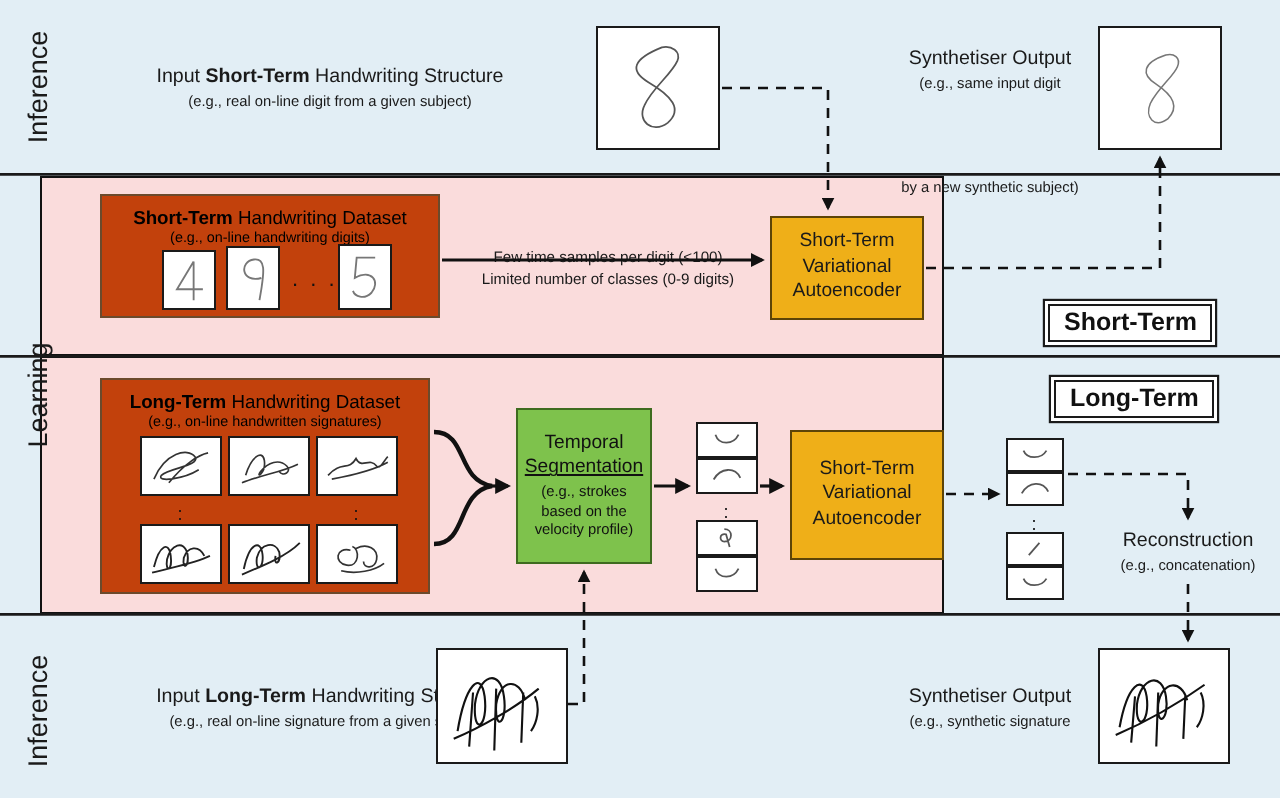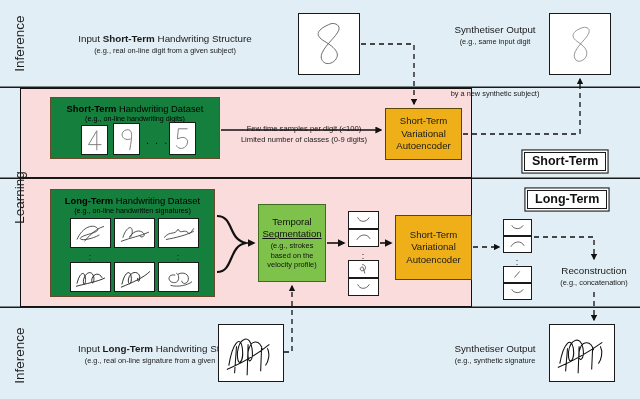--- a/index.html
+++ b/index.html
@@ -27,21 +27,21 @@
     font-size:13.5px;color:#1a1a1a;
     transform:rotate(-90deg);
     white-space:nowrap;
   }
   .vl-inf-top{top:36px;}
   .vl-learn{top:190px;}
   .vl-inf-bot{top:348px;}
 
   
   .wbox{position:absolute;background:#ffffff;border:1.6px solid #1a1a1a;box-sizing:border-box;}
-  .tanbox{position:absolute;background:#15803d;border:1.6px solid #6b4a2c;box-sizing:border-box;}
+  .tanbox{position:absolute;background:#c2410c;border:1.6px solid #6b4a2c;box-sizing:border-box;}
   .orangebox{position:absolute;background:#efaf18;border:1.6px solid #5d4407;box-sizing:border-box;
     display:flex;align-items:center;justify-content:center;text-align:center;
     font-size:9.6px;line-height:12.4px;color:#1a1a1a;}
   .greenbox{position:absolute;background:#7ec24c;border:1.6px solid #3e6b1f;box-sizing:border-box;
     display:flex;align-items:center;justify-content:center;text-align:center;color:#111;}
 
   
   .txt{position:absolute;text-align:center;color:#1a1a1a;}
   .t-main{font-size:9.8px;line-height:12px;}
   .t-sub{font-size:7.4px;line-height:9.2px;}

